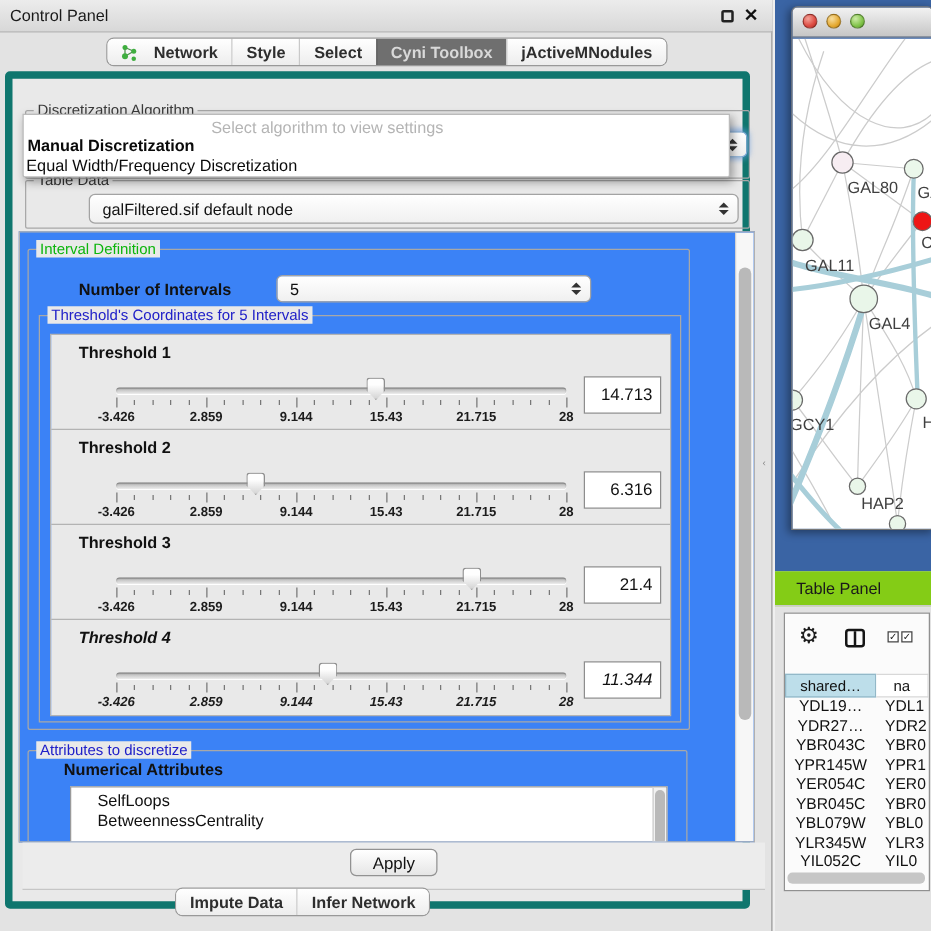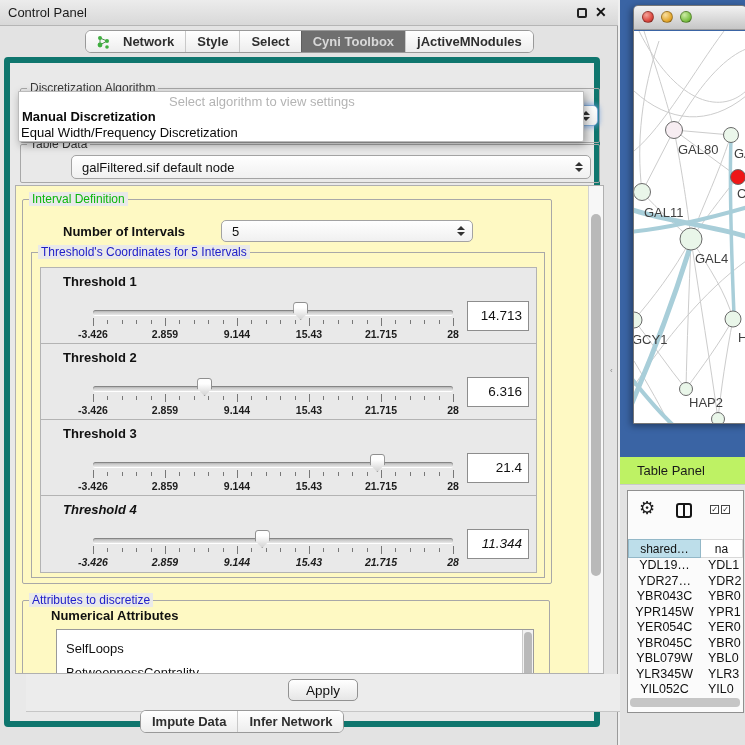--- a/index.html
+++ b/index.html
@@ -42,21 +42,21 @@
 
   .combo{position:absolute;background:linear-gradient(#ffffff,#f0f0f0);border:1px solid #a3a3a3;border-radius:5px;
     font-size:13px;color:#111;display:flex;align-items:center;padding-left:10px;}
   .combo-arrows{position:absolute;right:7px;top:50%;transform:translateY(-50%);display:flex;flex-direction:column;gap:2px;}
   .combo-arrows i{display:block;width:0;height:0;border-left:4px solid transparent;border-right:4px solid transparent;}
   .combo-arrows i.up{border-bottom:4px solid #333;}
   .combo-arrows i.down{border-top:4px solid #333;}
   .td-combo{left:50px;top:10px;width:520px;height:24px;}
 
   
-  .scrollpane{position:absolute;left:5px;top:122px;width:589px;height:489px;background:#fef9c3;border:1px solid #b0b0b0;overflow:hidden;}
+  .scrollpane{position:absolute;left:5px;top:122px;width:589px;height:489px;background:#3b82f6;border:1px solid #b0b0b0;overflow:hidden;}
   .sp-scroll{position:absolute;right:0;top:0;width:15px;height:100%;background:#f7f7f7;border-left:1px solid #d2d2d2;}
   .sp-thumb{position:absolute;left:2px;top:28px;width:10px;height:362px;background:#b9b9b9;border-radius:5px;}
 
   .interval-group{left:6px;top:13px;width:530px;height:385px;}
   .interval-group > .group-title{color:#0cb50c;}
   .ni-label{position:absolute;left:40px;top:24px;font-size:13px;font-weight:bold;color:#111;}
   .ni-combo{left:198px;top:20px;width:252px;height:22px;}
 
   .thresh-group{position:absolute;left:8px;top:52px;width:514px;height:326px;border:1px solid #a8a8a8;}
   .thresh-group > .group-title{color:#2020c8;background:#e9e9e9;}
@@ -74,47 +74,47 @@
   .tick.major{top:1px;height:8px;}
   .tick-labels{position:absolute;left:0;top:30px;width:100%;height:12px;}
   .tick-labels span{position:absolute;transform:translateX(-50%);font-size:10.5px;font-weight:bold;color:#1c1c1c;white-space:nowrap;}
   .value-box{position:absolute;left:426px;top:33px;width:62px;height:30px;background:#fff;border:1px solid #8d8d8d;
     font-size:13.5px;color:#111;text-align:right;line-height:28px;padding-right:6px;}
 
   .attr-group{left:6px;top:414px;width:528px;height:92px;}
   .attr-group > .group-title{color:#2020c8;}
   .na-label{position:absolute;left:28px;top:7px;font-size:13px;font-weight:bold;color:#111;}
   .attr-list{position:absolute;left:33px;top:28px;width:478px;height:62px;background:#fff;border:1px solid #9a9a9a;overflow:hidden;}
-  .attr-item{font-size:13px;color:#111;padding-left:9px;line-height:15.5px;white-space:nowrap;margin-top:8px;}
+  .attr-item{font-size:13px;color:#111;padding-left:21px;line-height:15.5px;white-space:nowrap;}
   .attr-item:first-child{padding-top:3px;}
   .al-scroll{position:absolute;right:0;top:0;width:11px;height:100%;background:#f2f2f2;border-left:1px solid #ccc;}
   .al-thumb{position:absolute;left:1px;top:2px;width:8px;height:44px;background:#b9b9b9;border-radius:4px;}
 
-  .cp-footer{position:absolute;left:16px;top:611px;width:594px;height:38px;background:#ececec;border-bottom:1px solid #c6c6c6;}
+  .cp-footer{position:absolute;left:8px;top:611px;width:594px;height:38px;background:#ececec;border-bottom:1px solid #c6c6c6;}
   .apply-btn{display:block;margin:5px auto 0;width:70px;height:22px;background:linear-gradient(#ffffff,#e6e6e6);
     border:1px solid #929292;border-radius:5px;font-size:13.5px;color:#111;text-align:center;line-height:20px;font-family:"Liberation Sans",sans-serif;}
   .bottom-tabs{left:130px;top:647px;position:absolute;display:flex;height:23px;background:#fff;border:1px solid #999;border-radius:6px;overflow:hidden;}
 
   .split-grip{position:absolute;left:610px;top:366px;width:5px;height:10px;color:#888;font-size:8px;line-height:10px;}
 
   
   .right{position:absolute;left:620px;top:0;width:125px;height:745px;background:#e4e4e4;}
   .desktop{position:absolute;left:0;top:0;width:125px;height:457px;background:#3a64a4;}
   .mac-window{position:absolute;left:13px;top:5px;width:114px;height:419px;border:1px solid #777;border-radius:5px 5px 0 0;
     overflow:hidden;box-shadow:-2px 2px 7px rgba(0,0,0,.4);}
   .mac-titlebar{position:relative;height:24px;background:linear-gradient(#f2f2f2,#c6c6c6);border-bottom:1px solid #9a9a9a;}
   .light{position:absolute;top:5px;width:12px;height:12px;border-radius:50%;border:1px solid rgba(0,0,0,.3);}
   .light.red{left:8px;background:radial-gradient(circle at 35% 30%,#f4a59b,#dd4b42 60%,#a92e26);}
   .light.yellow{left:27px;background:radial-gradient(circle at 35% 30%,#f8dfa0,#e3a62b 65%,#b97f16);}
   .light.green{left:46px;background:radial-gradient(circle at 35% 30%,#cdeca6,#7bc043 65%,#55902b);}
   .canvas{position:absolute;left:0;top:25px;width:114px;height:394px;background:#fff;}
   .canvas svg{display:block;}
   .net-label{font-size:13px;fill:#3f3f3f;font-family:"Liberation Sans",sans-serif;}
 
-  .tp-header{position:absolute;left:0;top:457px;width:125px;height:28px;background:#bef264;border-bottom:1px solid #cacaca;}
+  .tp-header{position:absolute;left:0;top:457px;width:125px;height:28px;background:#84cc16;border-bottom:1px solid #cacaca;}
   .tp-header span{position:absolute;left:17px;top:6px;font-size:13px;color:#1a1a1a;}
   .tp-body{position:absolute;left:0;top:486px;width:125px;height:259px;background:#e2e2e2;}
   .tp-inner{position:absolute;left:7px;top:4px;width:117px;height:223px;background:#fbfbfb;border:1px solid #909090;overflow:hidden;}
   .gear{position:absolute;left:11px;top:8px;font-size:18px;color:#1d1d1d;line-height:18px;}
   .col-icon{position:absolute;left:48px;top:12px;width:16px;height:15px;border:2px solid #151515;border-radius:3px;}
   .col-icon::after{content:"";position:absolute;left:5px;top:0;width:2px;height:11px;background:#151515;}
   .chk{position:absolute;top:14px;width:9px;height:9px;border:1px solid #444;background:#fff;font-size:8px;line-height:8px;text-align:center;color:#222;}
   .chk1{left:82px;} .chk2{left:93px;}
   .tp-head{position:absolute;left:0;top:48px;width:100%;height:19px;display:flex;}
   .th1{width:73px;background:#bddeea;border:1px solid #93b8c8;display:flex;align-items:center;justify-content:center;font-size:12px;color:#111;}

